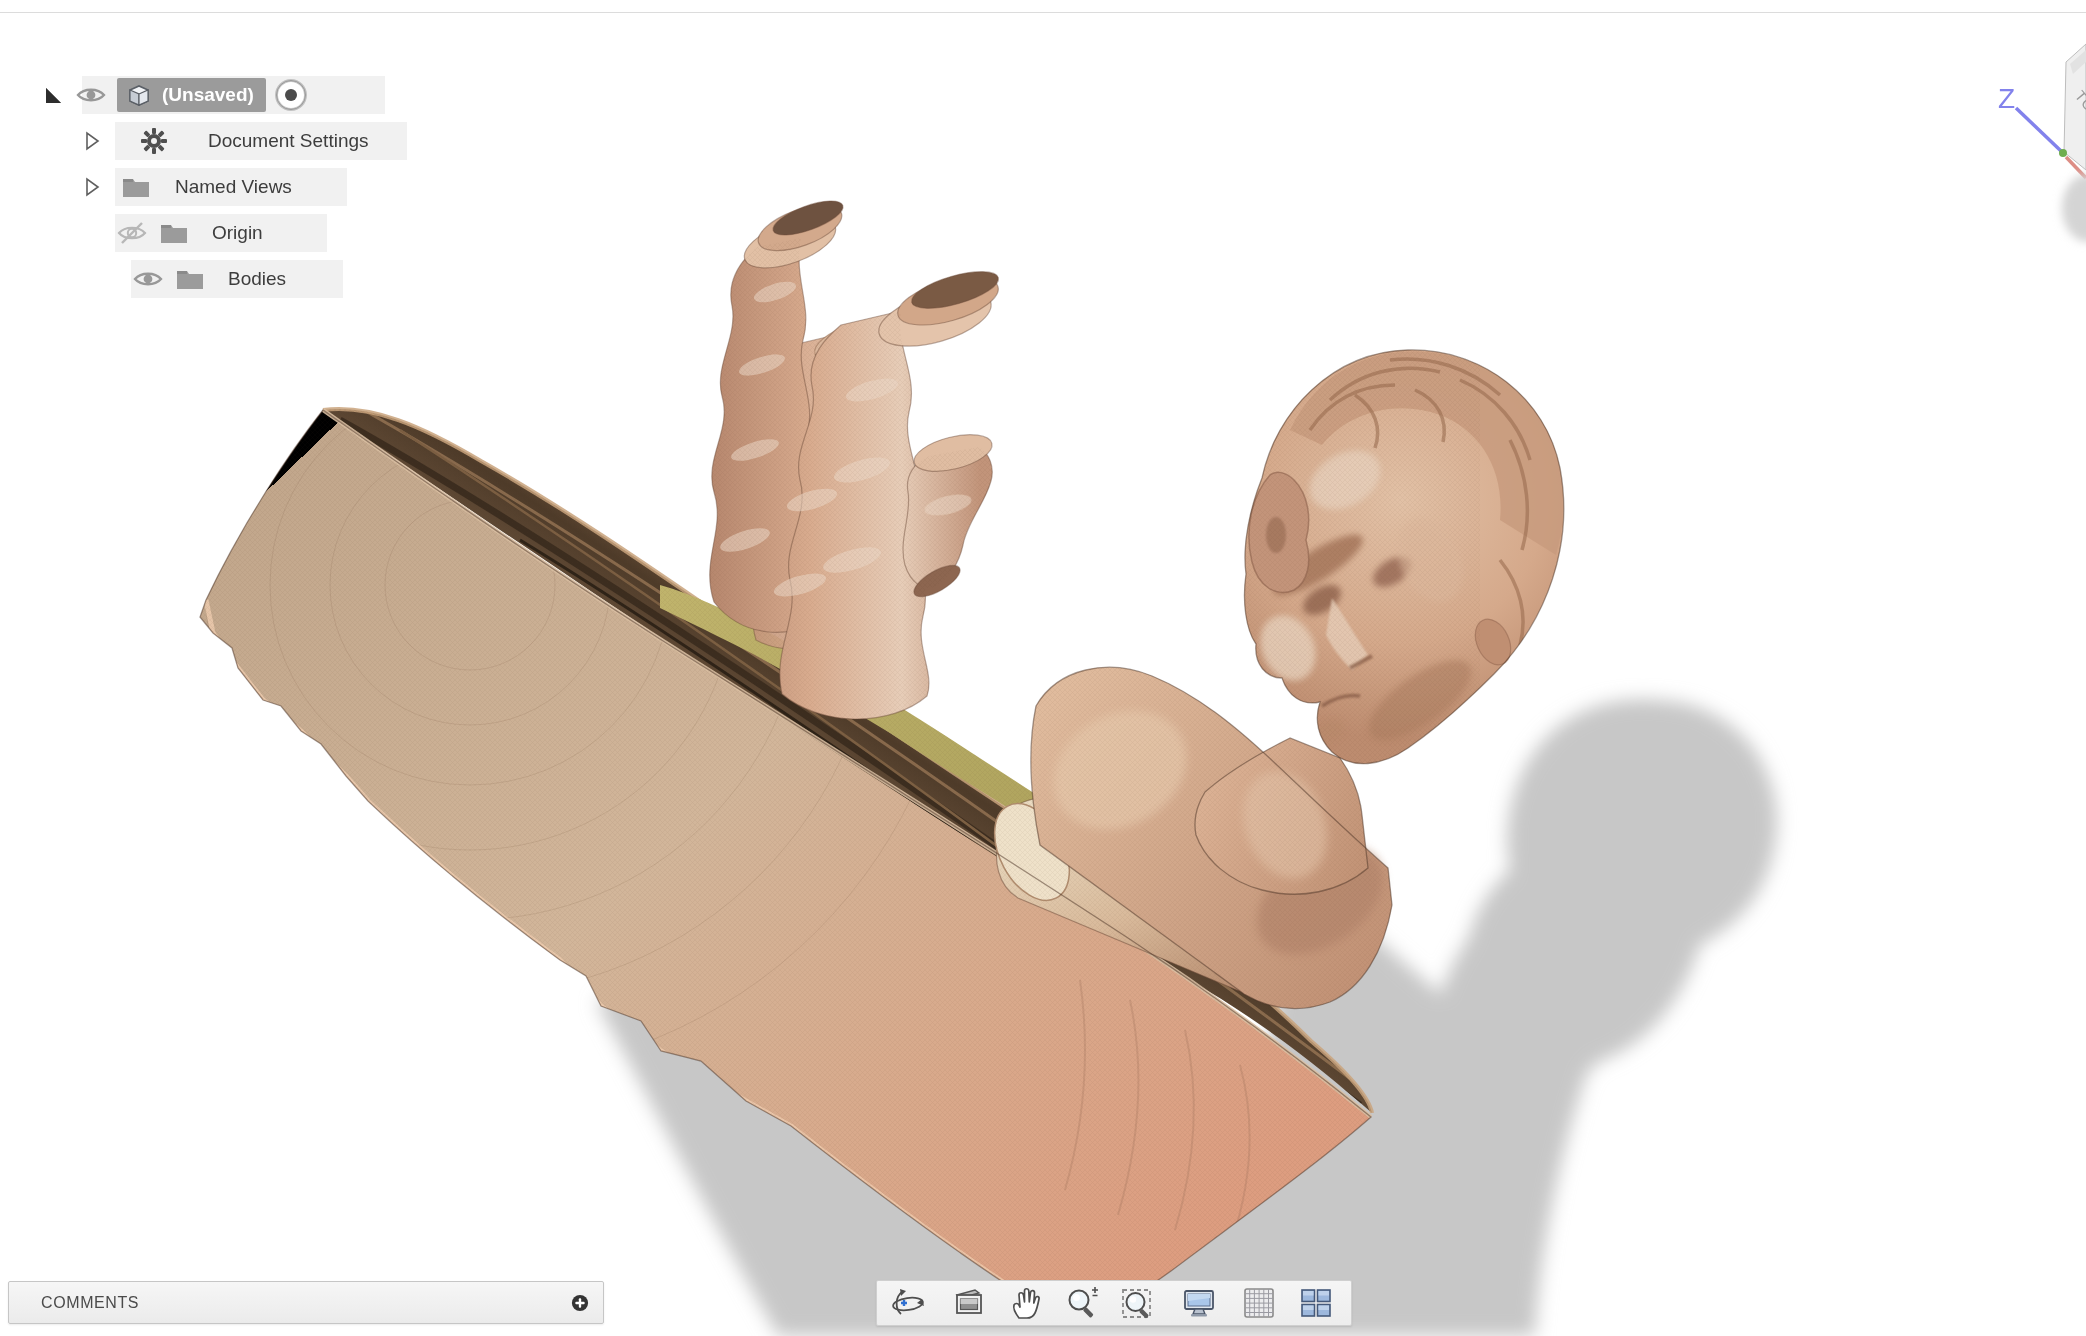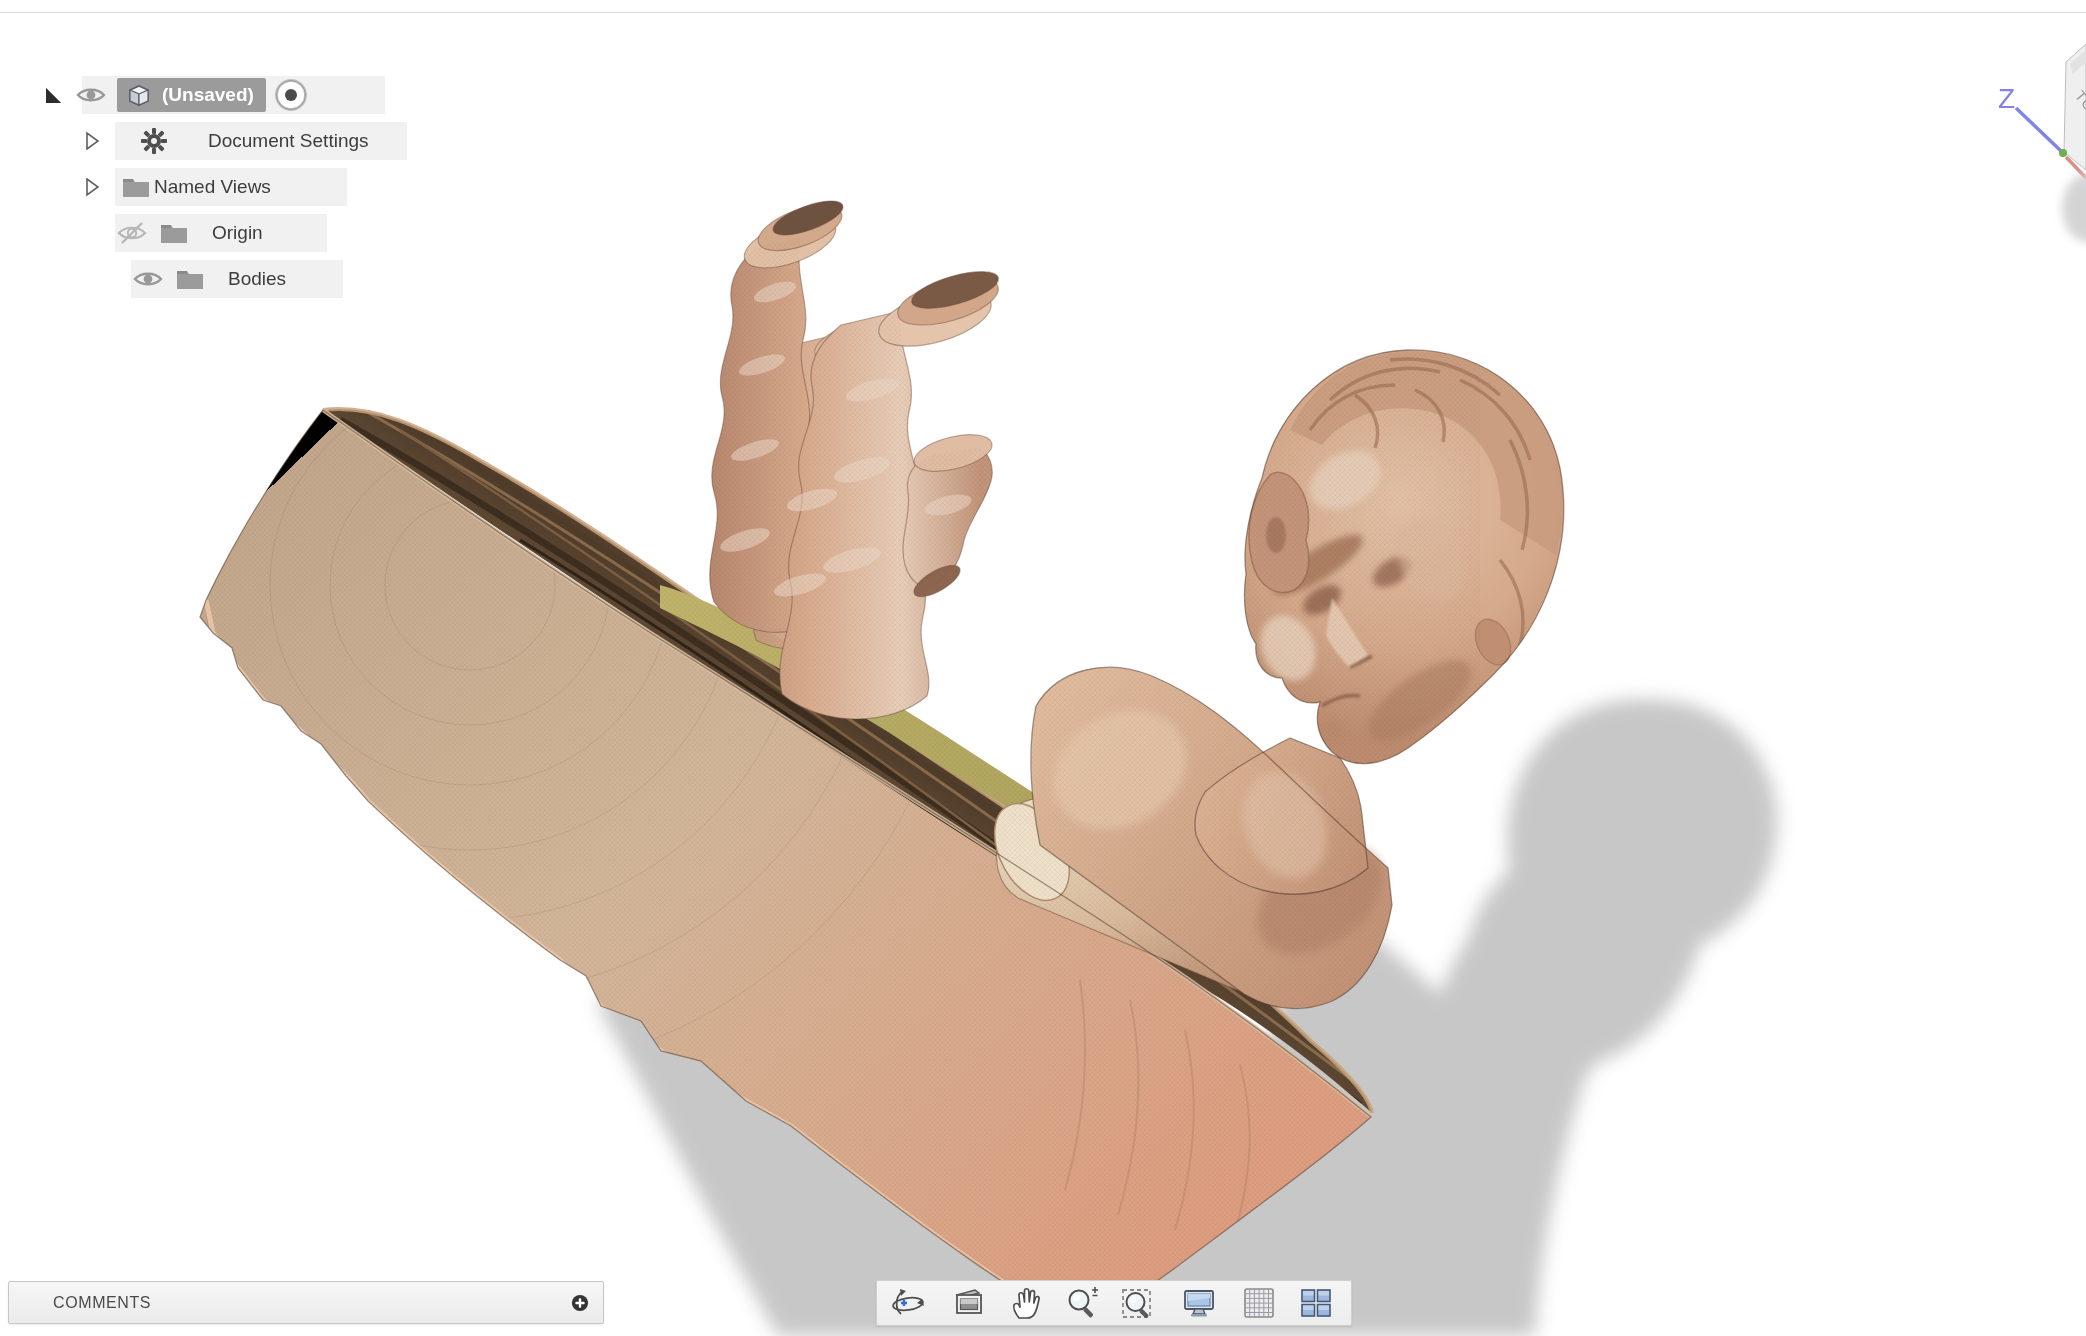--- a/index.html
+++ b/index.html
@@ -400,21 +400,21 @@
 
     <div class="tree-row" style="top:104px;left:0;width:600px;">
       <div class="row-strip" style="left:108px;width:232px;"></div>
       <svg class="icon" width="16" height="20" viewBox="0 0 16 20" style="margin-left:77px;position:relative;">
         <polygon points="3,2 3,18 14,10" fill="none" stroke="#5f5f5f" stroke-width="1.6"></polygon>
       </svg>
       <svg class="icon" width="30" height="24" viewBox="0 0 30 24" style="margin-left:21px;position:relative;">
         <path d="M2 4 L12 4 L14 7 L28 7 L28 22 L2 22 Z" fill="#9b9b9b"></path>
         <rect x="2" y="4" width="10" height="3" fill="#8a8a8a"></rect>
       </svg>
-      <span class="tree-label" style="margin-left:3px;">Named Views</span>
+      <span class="tree-label" style="margin-left:24px;">Named Views</span>
     </div>
 
     <div class="tree-row" style="top:150px;left:0;width:600px;">
       <div class="row-strip" style="left:108px;width:212px;"></div>
       <svg class="icon" width="30" height="24" viewBox="0 0 30 24" style="margin-left:77px;position:relative;left:33px;">
         <path d="M2 12 C8 5 22 5 28 12 C22 19 8 19 2 12 Z" fill="none" stroke="#b7b7b7" stroke-width="2.2"></path>
         <circle cx="15" cy="12" r="4.2" fill="none" stroke="#b7b7b7" stroke-width="2"></circle>
         <line x1="25" y1="2" x2="5" y2="22" stroke="#b7b7b7" stroke-width="2.4"></line>
       </svg>
       <svg class="icon" width="30" height="24" viewBox="0 0 30 24" style="margin-left:45px;position:relative;">
@@ -432,21 +432,21 @@
       </svg>
       <svg class="icon" width="30" height="24" viewBox="0 0 30 24" style="margin-left:45px;position:relative;">
         <path d="M2 4 L12 4 L14 7 L28 7 L28 22 L2 22 Z" fill="#9b9b9b"></path>
         <rect x="2" y="4" width="10" height="3" fill="#8a8a8a"></rect>
       </svg>
       <span class="tree-label" style="margin-left:23px;">Bodies</span>
     </div>
   </div>
 
   <div id="comments-panel" class="panel-bar">
-    <span class="panel-title" style="margin-left:44px;">COMMENTS</span>
+    <span class="panel-title" style="margin-left:32px;">COMMENTS</span>
     <span class="spacer"></span>
     <svg class="icon round-btn" viewBox="0 0 20 20" style="width:18px;height:18px;">
       <circle cx="10" cy="10" r="9" fill="#343434"></circle>
       <rect x="4.8" y="8.7" width="10.4" height="2.6" rx="1" fill="#ffffff"></rect>
       <rect x="8.7" y="4.8" width="2.6" height="10.4" rx="1" fill="#ffffff"></rect>
     </svg>
   </div>
 
   <div id="nav-toolbar">
 

